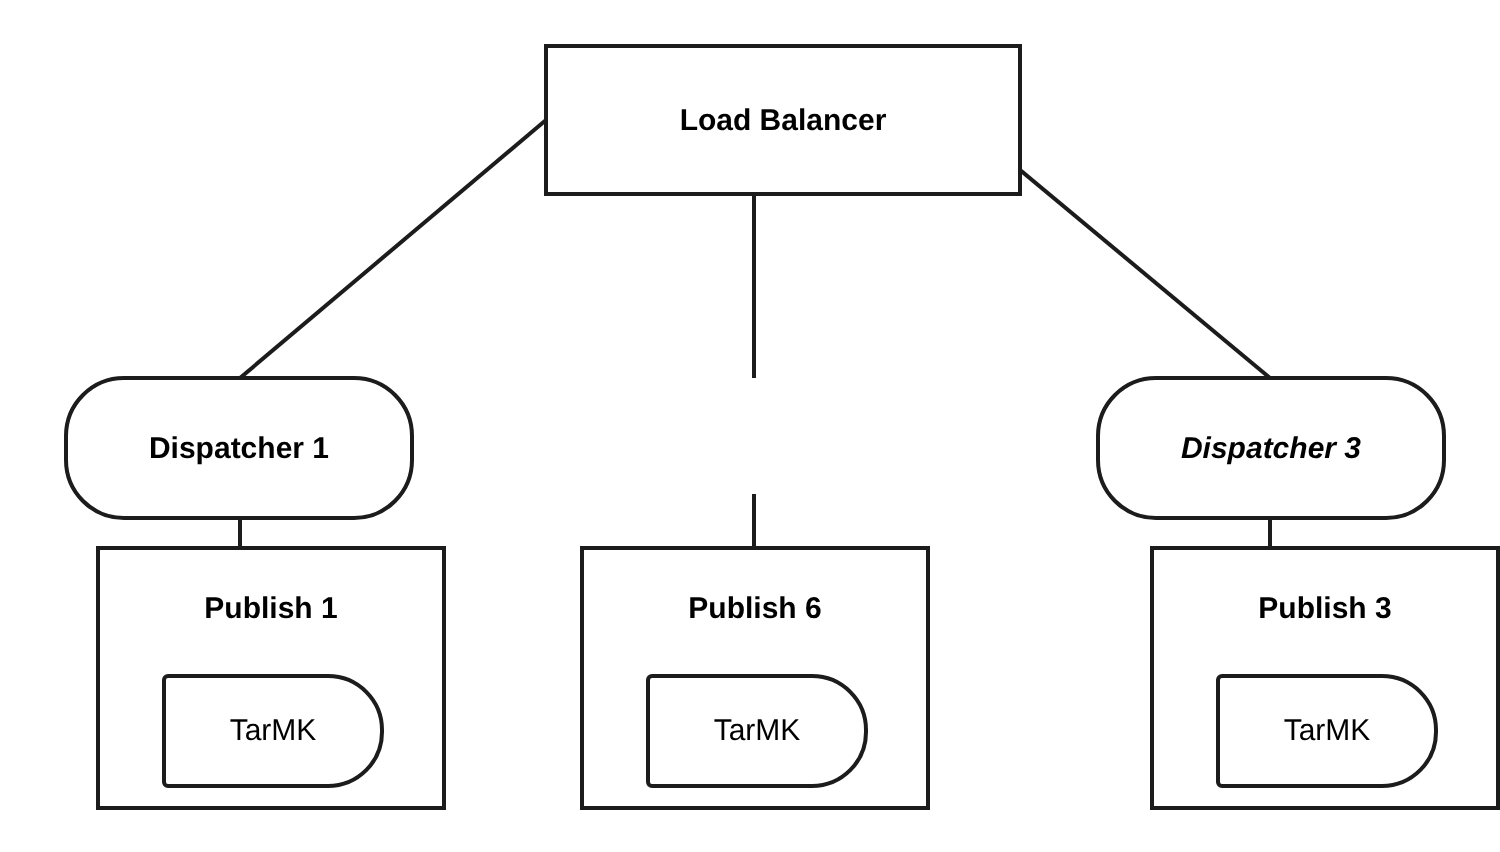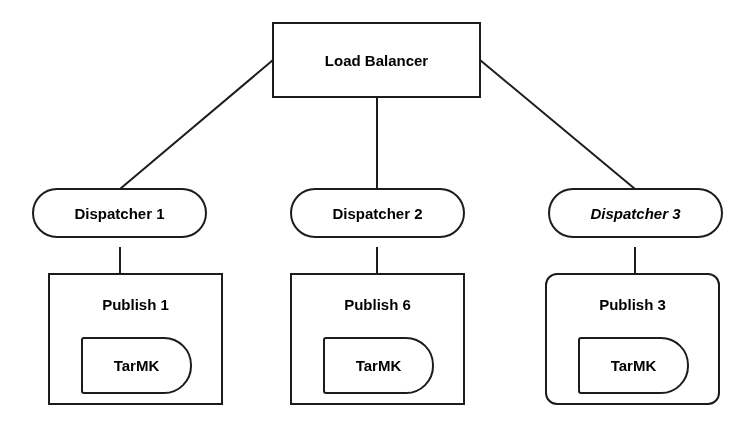--- a/index.html
+++ b/index.html
@@ -26,46 +26,46 @@
     border: 2px solid #1c1c1c;
     background: #ffffff;
     display: flex;
     align-items: center;
     justify-content: center;
     font-weight: bold;
     font-size: 15px;
     color: #000000;
     text-align: center;
   }
-  .lb { left: 272px; top: 22px; width: 209px; height: 76px; }
-  .pill { top: 188px; width: 175px; height: 50px; border-radius: 30px; }
+  .lb { left: 272px; top: 22px; width: 239px; height: 76px; }
+  .pill { top: 188px; width: 175px; height: 72px; border-radius: 30px; }
   .d1 { left: 32px; }
   .d2 { left: 290px; }
   .d3 { left: 548px; font-style: italic; }
   .pub {
     top: 273px; width: 175px; height: 132px;
     flex-direction: column;
     justify-content: flex-start;
   }
   .p1 { left: 48px; }
   .p2 { left: 290px; }
-  .p3 { left: 545px; border-radius: 12px; }
+  .p3 { left: 575px; }
   .pub-label { margin-top: 21px; }
   .tarmk {
     position: absolute;
     left: 31px; top: 62px;
     width: 111px; height: 57px;
     box-sizing: border-box;
     border: 2px solid #1c1c1c;
     border-radius: 3px 28px 28px 3px;
     background: #ffffff;
     display: flex;
     align-items: center;
     justify-content: center;
-    font-weight: bold;
+    font-weight: normal;
     font-size: 15px;
     color: #000000;
   }
 </style>
 </head>
 <body>
 
 <div class="canvas">
 
   <svg class="connectors" viewBox="0 0 750 426" xmlns="http://www.w3.org/2000/svg">
@@ -76,23 +76,20 @@
     <line x1="377" y1="247" x2="377" y2="274"></line>
     <line x1="635" y1="247" x2="635" y2="274"></line>
   </svg>
 
   <div class="node lb">
     <span>Load Balancer</span>
   </div>
 
   <div class="node pill d1">
     <span>Dispatcher 1</span>
-  </div>
-  <div class="node pill d2">
-    <span>Dispatcher 2</span>
   </div>
   <div class="node pill d3">
     <span>Dispatcher 3</span>
   </div>
 
   <div class="node pub p1">
     <span class="pub-label">Publish 1</span>
     <div class="tarmk">
       <span>TarMK</span>
     </div>

